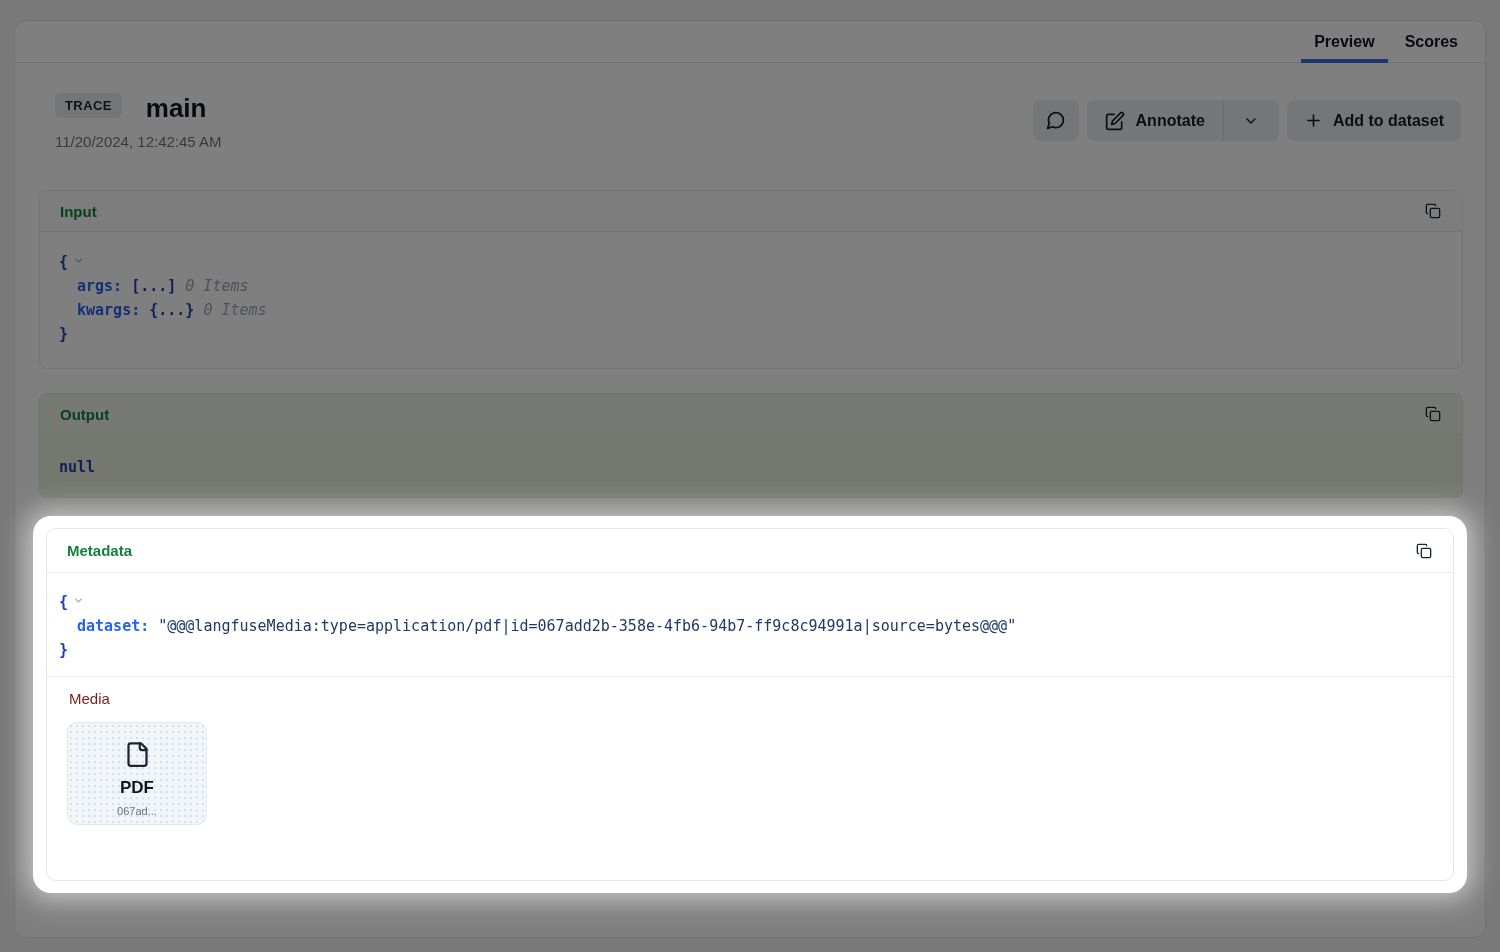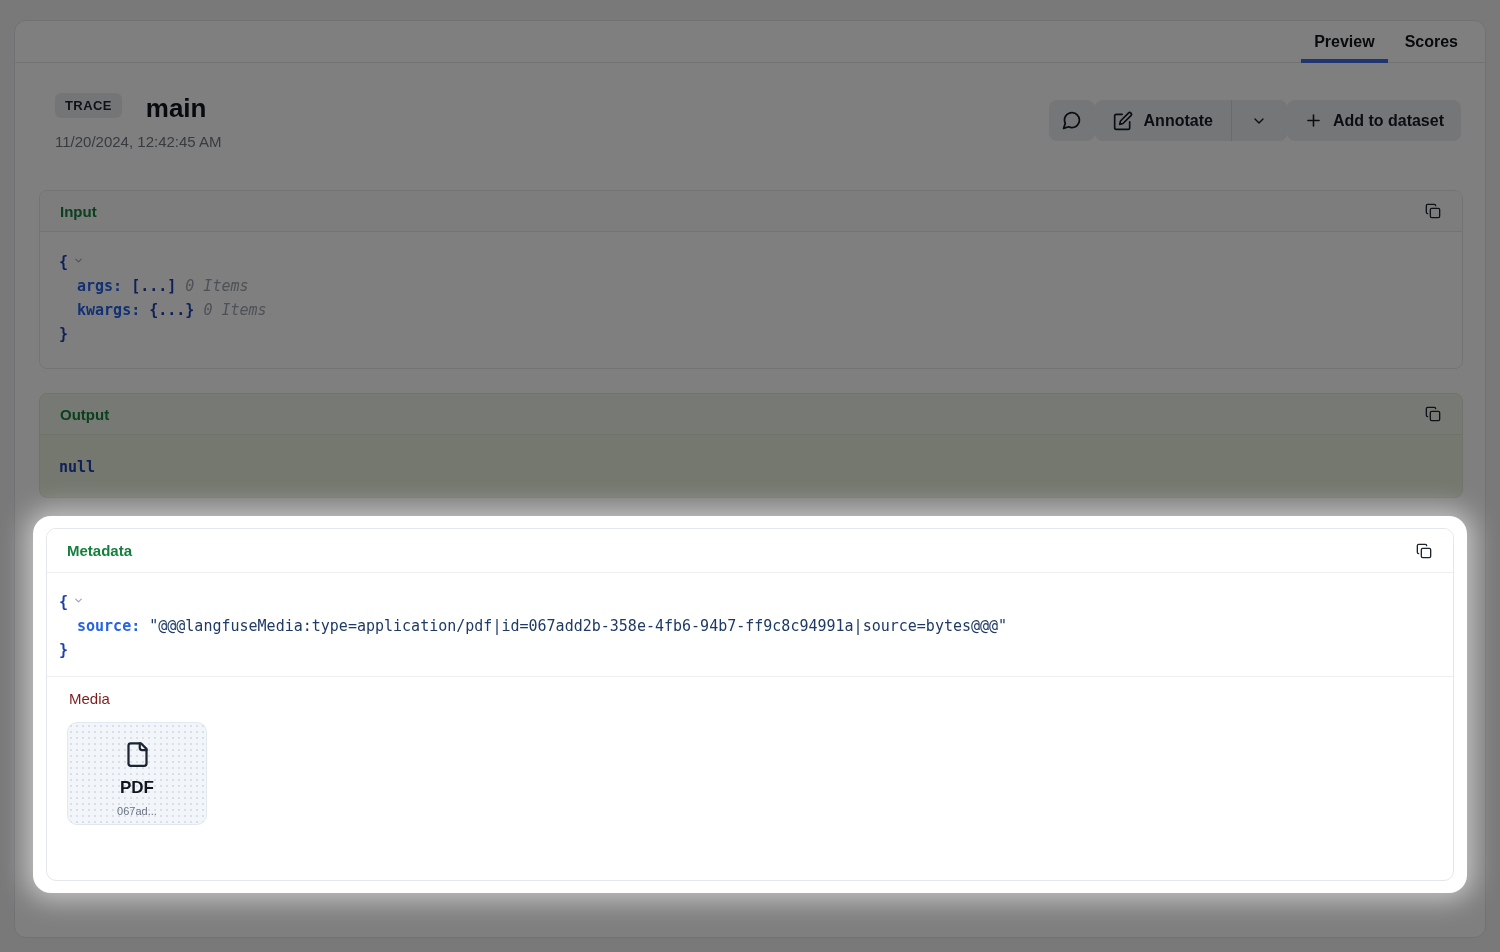--- a/index.html
+++ b/index.html
@@ -29,21 +29,21 @@
   }
   
   .header-row { display:flex; justify-content:space-between; align-items:flex-start; padding:30px 24px 0 40px; }
   .title-line { display:flex; align-items:flex-start; }
   .badge {
     background:#e9ebee; border-radius:6px; padding:5px 10px;
     font-size:13px; font-weight:700; color:#1b2330; letter-spacing:.4px;
   }
   .title { font-size:26px; font-weight:700; color:#0f141d; margin-left:24px; }
   .timestamp { margin-top:9px; font-size:15px; color:#6f7680; }
-  .actions { display:flex; gap:0; margin-top:7px; height:41px; }
+  .actions { display:flex; gap:8px; margin-top:7px; height:41px; }
   .btn, .icon-btn, .split-main, .split-caret {
     background:#e9ecef; border:none; border-radius:8px; color:#141a24;
     font-family:"Liberation Sans",sans-serif; font-size:16px; font-weight:600; cursor:pointer;
     display:flex; align-items:center; justify-content:center;
   }
   .icon-btn { width:46px; }
   .split { display:flex; background:#e9ecef; border-radius:8px; }
   .split-main { gap:11px; padding:0 18px; border-radius:8px 0 0 8px; }
   .split-caret { width:56px; border-radius:0 8px 8px 0; border-left:1px solid #d2d6db; }
   .btn { gap:10px; padding:0 17px; }
@@ -216,21 +216,21 @@
                 <rect x="8" y="8" width="14" height="14" rx="2"></rect>
                 <path d="M4 16c-1.1 0-2-.9-2-2V4c0-1.1.9-2 2-2h10c1.1 0 2 .9 2 2"></path>
               </svg>
           </span>
         </button>
       </div>
       <div class="meta-body mono">
         <div class="json-line"><span class="json-brace">{</span><span class="expander"><svg width="11" height="11" viewBox="0 0 24 24" fill="none" stroke="currentColor" stroke-width="2.5" stroke-linecap="round" stroke-linejoin="round">
                 <path d="m6 9 6 6 6-6"></path>
               </svg></span></div>
-        <div class="json-line indent"><span class="json-key">source:</span><span class="json-string">"@@@langfuseMedia:type=application/pdf|id=067add2b-358e-4fb6-94b7-ff9c8c94991a|source=bytes@@@"</span></div>
+        <div class="json-line indent"><span class="json-key">dataset:</span><span class="json-string">"@@@langfuseMedia:type=application/pdf|id=067add2b-358e-4fb6-94b7-ff9c8c94991a|source=bytes@@@"</span></div>
         <div class="json-line"><span class="json-brace">}</span></div>
       </div>
       <div class="media-section">
         <div class="media-label">Media</div>
         <div class="media-card">
           <span class="ic file-icon">
             <svg width="27" height="29" viewBox="0 0 24 24" fill="none" stroke="currentColor" stroke-width="2" stroke-linecap="round" stroke-linejoin="round">
                 <path d="M15 2H6a2 2 0 0 0-2 2v16a2 2 0 0 0 2 2h12a2 2 0 0 0 2-2V7Z"></path>
                 <path d="M14 2v4a2 2 0 0 0 2 2h4"></path>
               </svg>

